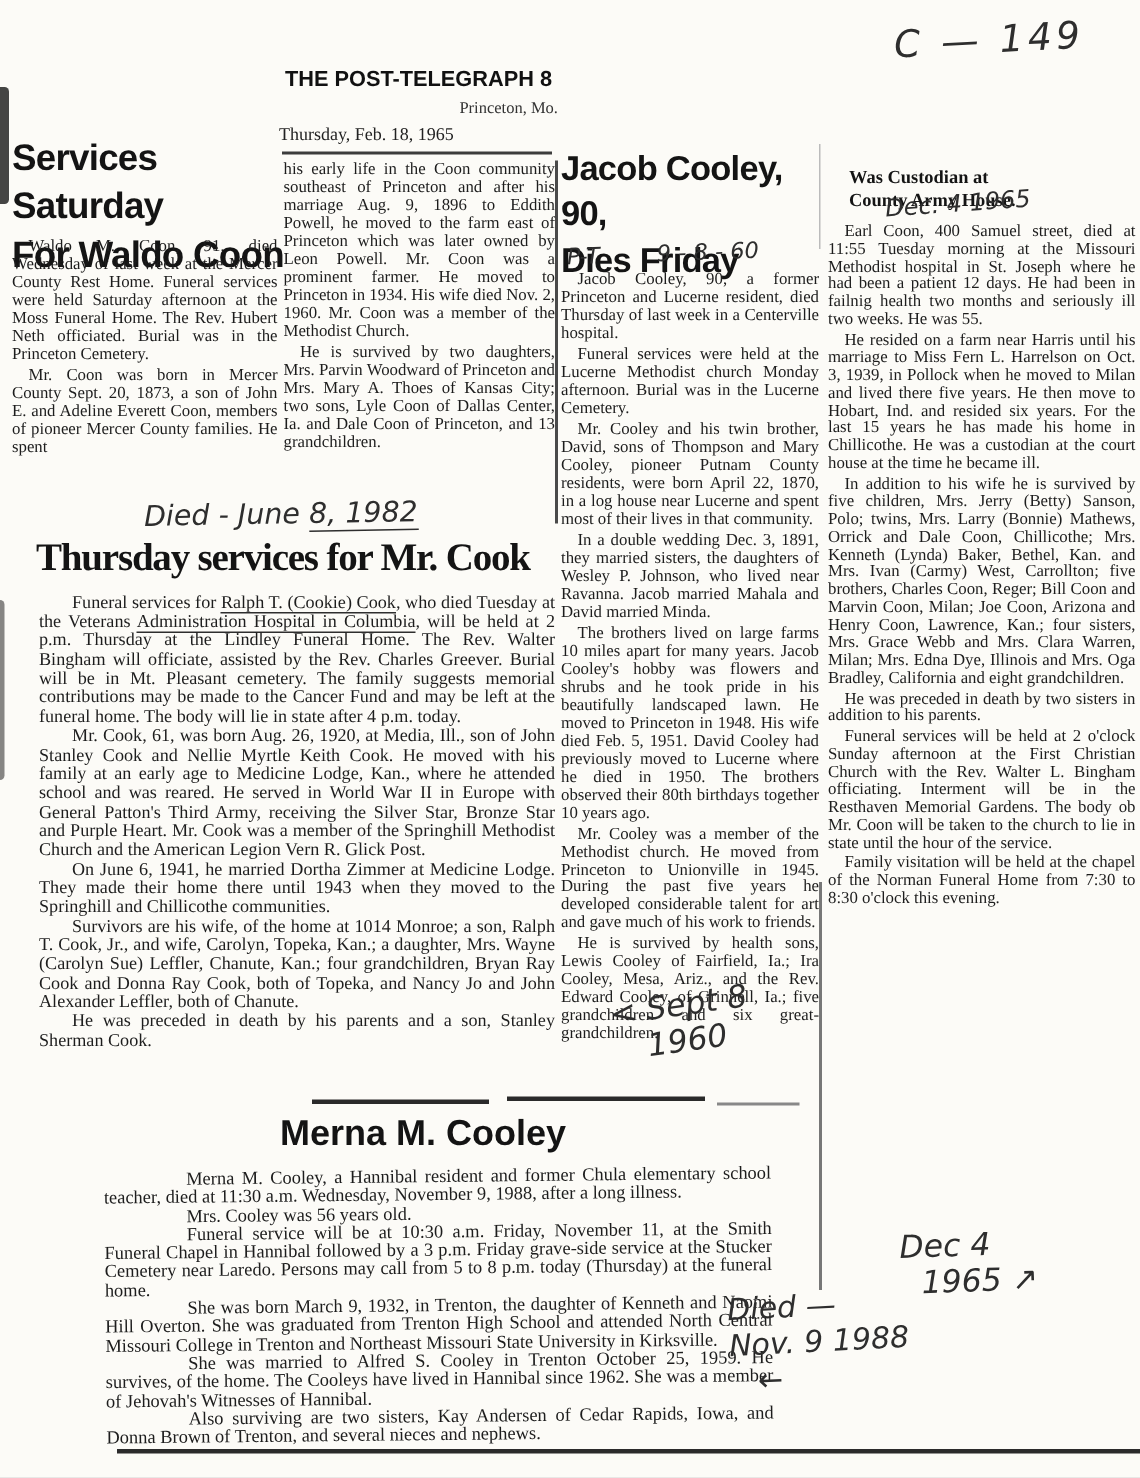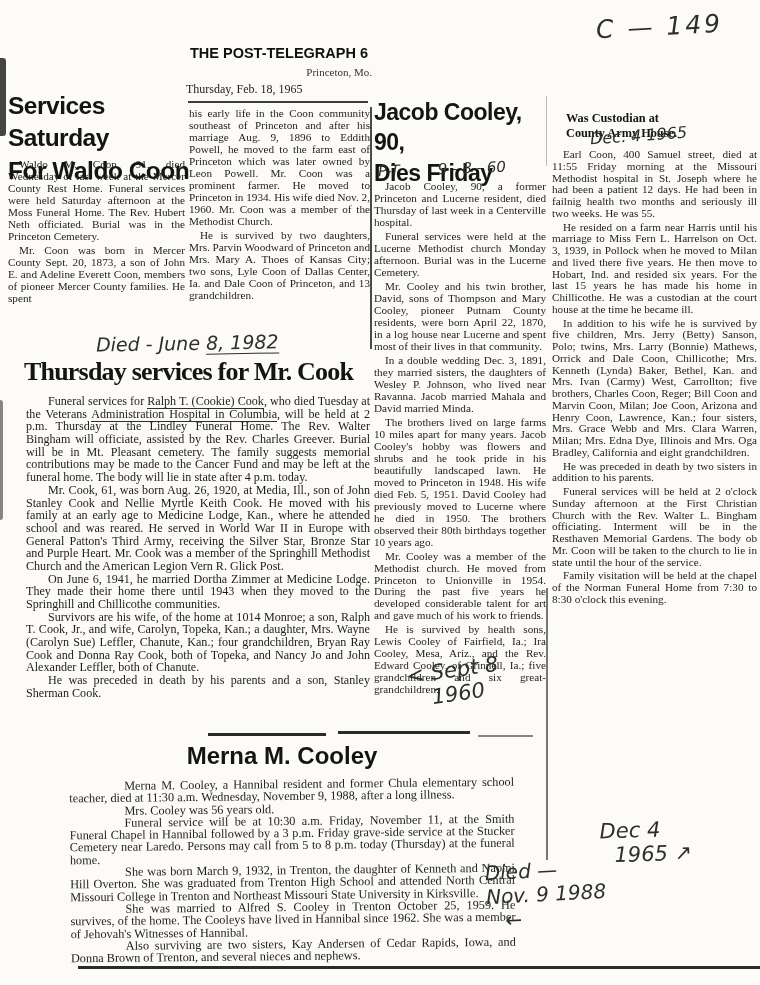--- a/index.html
+++ b/index.html
@@ -33,21 +33,21 @@
 </head>
 <body>
 
 <div id="page">
 
   <div class="smudge" style="left:-3px;top:58px;width:9px;height:78px;"></div>
   <div class="smudge" style="left:-4px;top:400px;width:7px;height:120px;opacity:.55;"></div>
 
   <div class="hand" style="left:596px;top:12px;font-size:25px;letter-spacing:3px;transform:rotate(-3deg);">C — 149</div>
 
-  <div id="masthead">THE POST-TELEGRAPH 6</div>
+  <div id="masthead">THE POST-TELEGRAPH 8</div>
   <div id="mast-loc">Princeton, Mo.</div>
   <div id="mast-date">Thursday, Feb. 18, 1965</div>
   <div class="hrule" style="left:188px;top:101px;width:180px;height:1.5px;"></div>
 
   <div class="vrule" style="left:370px;top:107px;width:1.5px;height:242px;background:#4a4a4a;"></div>
   <div class="vrule" style="left:546px;top:96px;width:1.2px;height:70px;background:#bbb;"></div>
   <div class="vrule" style="left:546px;top:588px;width:1.5px;height:272px;background:#777;"></div>
 
   <div class="hl-sans" style="left:8px;top:90px;width:182px;font-size:24.5px;">
     <div>Services Saturday</div>
@@ -66,35 +66,35 @@
     <div>Jacob Cooley, 90,</div>
     <div>Dies Friday</div>
   </div>
   <div class="hand" style="left:378px;top:160px;font-size:15px;white-space:pre;transform:rotate(-2deg);">P-T        9 - 8 - 60</div>
   <div class="news-col colnarrow" style="left:374px;top:180px;width:172px;">
     <p>Jacob Cooley, 90, a former Princeton and Lucerne resident, died Thursday of last week in a Centerville hospital.</p>
     <p>Funeral services were held at the Lucerne Methodist church Monday afternoon. Burial was in the Lucerne Cemetery.</p>
     <p>Mr. Cooley and his twin brother, David, sons of Thompson and Mary Cooley, pioneer Putnam County residents, were born April 22, 1870, in a log house near Lucerne and spent most of their lives in that community.</p>
     <p>In a double wedding Dec. 3, 1891, they married sisters, the daughters of Wesley P. Johnson, who lived near Ravanna. Jacob married Mahala and David married Minda.</p>
     <p>The brothers lived on large farms 10 miles apart for many years. Jacob Cooley's hobby was flowers and shrubs and he took pride in his beautifully landscaped lawn. He moved to Princeton in 1948. His wife died Feb. 5, 1951. David Cooley had previously moved to Lucerne where he died in 1950. The brothers observed their 80th birthdays together 10 years ago.</p>
-    <p>Mr. Cooley was a member of the Methodist church. He moved from Princeton to Unionville in 1954. During the past five years he developed considerable talent for art and gave much of his work to friends.</p>
+    <p>Mr. Cooley was a member of the Methodist church. He moved from Princeton to Unionville in 1945. During the past five years he developed considerable talent for art and gave much of his work to friends.</p>
     <p>He is survived by health sons, Lewis Cooley of Fairfield, Ia.; Ira Cooley, Mesa, Ariz., and the Rev. Edward Cooley, of Grinnell, Ia.; five grandchildren and six great-grandchildren.</p>
   </div>
   <div class="hand" style="left:408px;top:658px;font-size:21px;transform:rotate(-8deg);">
     <div>&lt; Sept 8</div>
     <div style="padding-left:22px;">1960</div>
   </div>
 
   <div class="hl-serif" style="left:566px;top:111px;font-size:12.3px;line-height:1.25;">
     <div>Was Custodian at</div>
     <div>County Army House.</div>
   </div>
   <div class="hand" style="left:590px;top:126px;font-size:16px;transform:rotate(-4deg);">Dec. 4  1965</div>
   <div class="news-col colnarrow" style="left:552px;top:149px;width:205px;line-height:1.05;">
-    <p>Earl Coon, 400 Samuel street, died at 11:55 Friday morning at the Missouri Methodist hospital in St. Joseph where he had been a patient 12 days. He had been in failnig health two months and seriously ill two weeks. He was 55.</p>
+    <p>Earl Coon, 400 Samuel street, died at 11:55 Tuesday morning at the Missouri Methodist hospital in St. Joseph where he had been a patient 12 days. He had been in failnig health two months and seriously ill two weeks. He was 55.</p>
     <p>He resided on a farm near Harris until his marriage to Miss Fern L. Harrelson on Oct. 3, 1939, in Pollock when he moved to Milan and lived there five years. He then move to Hobart, Ind. and resided six years. For the last 15 years he has made his home in Chillicothe. He was a custodian at the court house at the time he became ill.</p>
     <p>In addition to his wife he is survived by five children, Mrs. Jerry (Betty) Sanson, Polo; twins, Mrs. Larry (Bonnie) Mathews, Orrick and Dale Coon, Chillicothe; Mrs. Kenneth (Lynda) Baker, Bethel, Kan. and Mrs. Ivan (Carmy) West, Carrollton; five brothers, Charles Coon, Reger; Bill Coon and Marvin Coon, Milan; Joe Coon, Arizona and Henry Coon, Lawrence, Kan.; four sisters, Mrs. Grace Webb and Mrs. Clara Warren, Milan; Mrs. Edna Dye, Illinois and Mrs. Oga Bradley, California and eight grandchildren.</p>
     <p>He was preceded in death by two sisters in addition to his parents.</p>
     <p>Funeral services will be held at 2 o'clock Sunday afternoon at the First Christian Church with the Rev. Walter L. Bingham officiating. Interment will be in the Resthaven Memorial Gardens. The body ob Mr. Coon will be taken to the church to lie in state until the hour of the service.</p>
     <p>Family visitation will be held at the chapel of the Norman Funeral Home from 7:30 to 8:30 o'clock this evening.</p>
   </div>
   <div class="hand" style="left:600px;top:818px;font-size:21px;transform:rotate(-2deg);">
     <div>Dec 4</div>
     <div style="padding-left:14px;">1965 ↗</div>
   </div>

